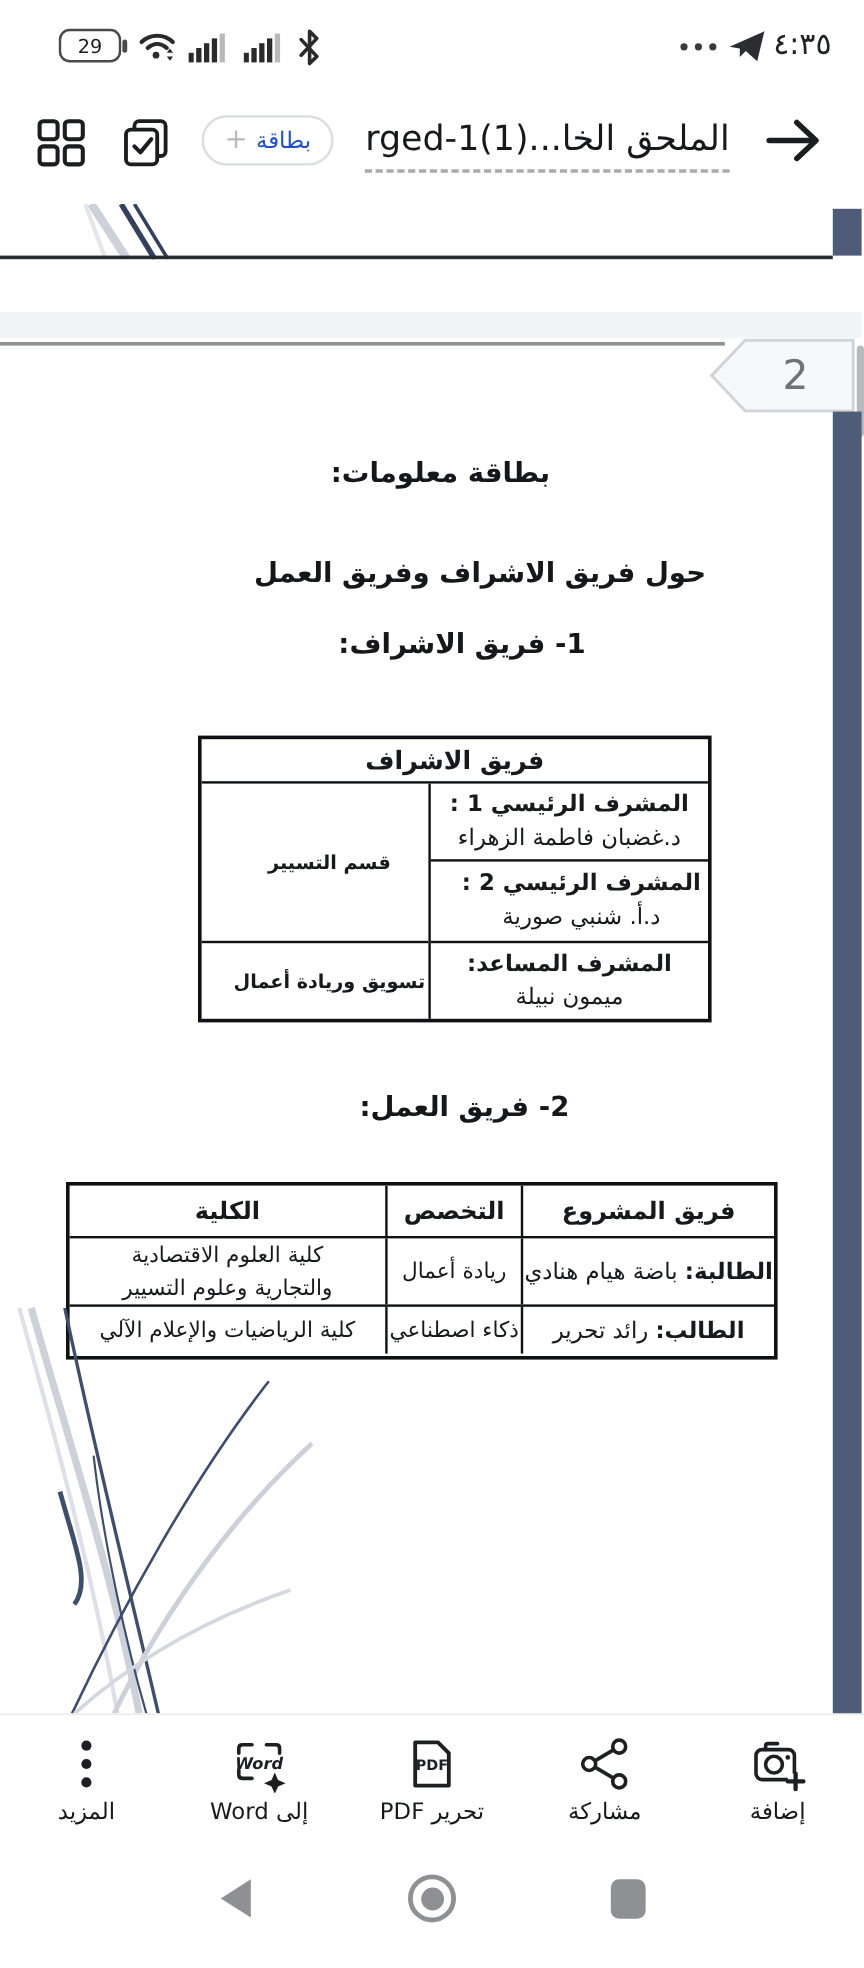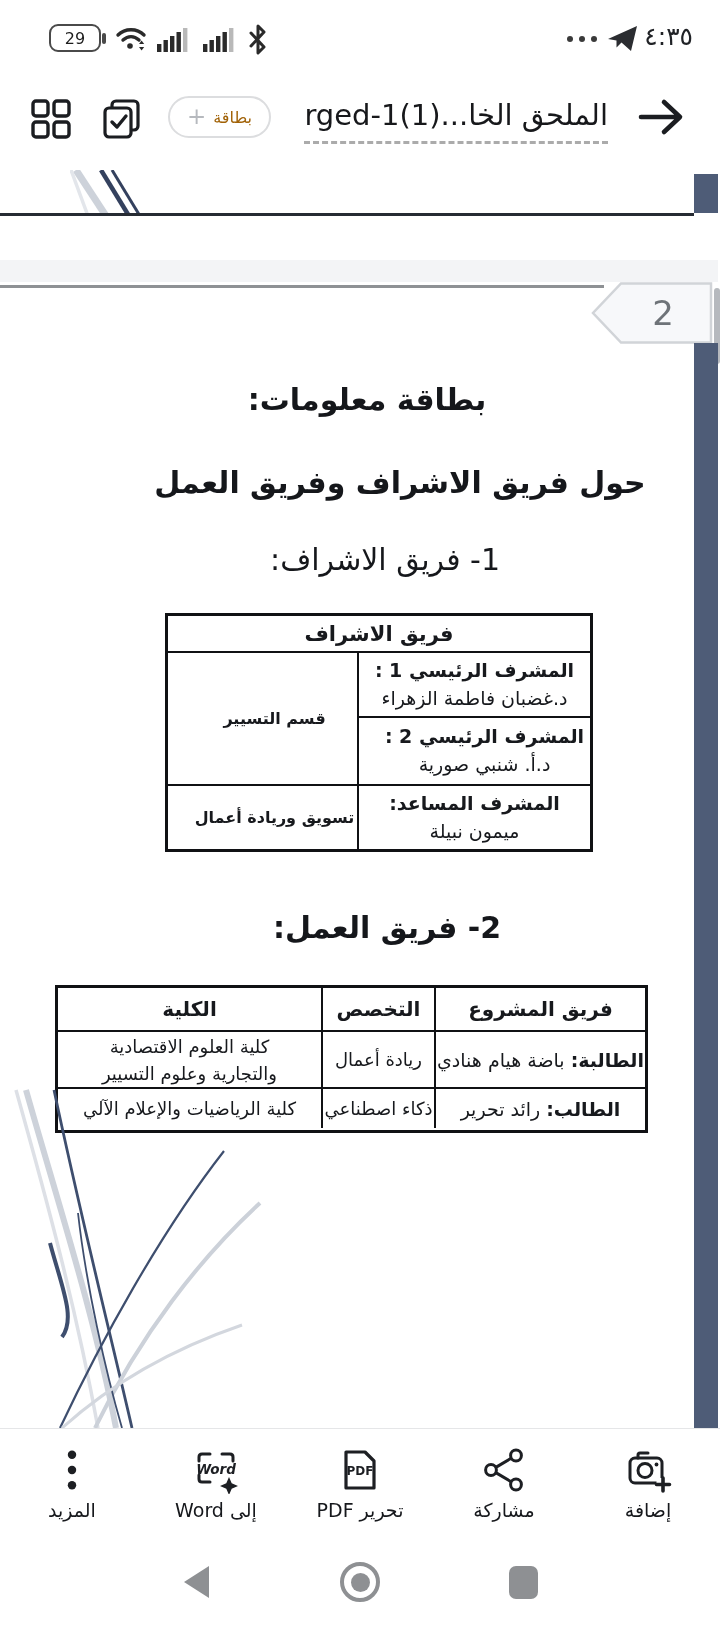--- a/index.html
+++ b/index.html
@@ -22,37 +22,37 @@
   .dots3 span { width:6px; height:6px; border-radius:50%; background:#3a3a3a; display:block; }
   
   .app-bar { position:absolute; left:0; top:64px; width:720px; height:106px; background:#fff; }
   .back-btn { position:absolute; right:34px; top:28px; width:50px; height:50px; }
   .doc-title { position:absolute; right:112px; top:34px; max-width:330px;
     direction:rtl; white-space:nowrap; font-size:29px; color:#17181b;
     padding-bottom:9px; border-bottom:3.5px dashed #ababab;margin-left:33px; }
   .card-pill { position:absolute; left:168px; top:32px; height:42px; padding:0 17px;
     border:2px solid #dcdddf; border-radius:21px; background:#fff;
     display:flex; direction:rtl; align-items:center; gap:7px; }
-  .card-pill .lbl { font-size:16px; color:#a16207; }
+  .card-pill .lbl { font-size:19px; color:#1d4ed8; }
   .card-pill .plus { font-size:23px; color:#b6b9be; line-height:1; margin-top:-2px; }
   .appbar-icon { position:absolute; top:34px; width:42px; height:42px; }
   
   .doc-area { position:absolute; left:0; top:170px; width:720px; height:1258px; background:#fff; }
   .navy-strip { position:absolute; left:694px; width:24px; background:#4e5c77; }
   .page1-rule { position:absolute; left:0; top:43px; width:694px; height:3px; background:#262b33; }
   .gap-band { position:absolute; left:0; top:90px; width:718px; height:22px; background:#f3f4f6; }
   .gap-rule { position:absolute; left:0; top:115px; width:604px; height:3px; background:#8e9194; }
   .scroll-thumb { position:absolute; left:714px; top:118px; width:6px; height:76px; background:#b6b9be; border-radius:3px; }
   .page-badge { position:absolute; left:591px; top:112px; width:122px; height:62px; }
   .page-badge .num { position:absolute; left:48px; top:11px; width:48px; text-align:center;
     font-size:34px; color:#6e7378; }
-  .doc-h { position:absolute; direction:rtl; text-align:center; font-size:30px; color:#15171b; }
+  .doc-h { position:absolute; direction:rtl; text-align:center; font-size:23px; color:#15171b; }
   .h-info    { left:40px;  top:212px; width:654px; font-weight:600; }
   .h-about   { left:106px; top:295px; width:588px; font-weight:600; }
-  .h-sec1    { left:76px;  top:372px; width:618px; font-weight:400; }
+  .h-sec1    { left:76px;  top:354px; width:618px; font-weight:700; }
   .h-sec2    { left:80px;  top:740px; width:614px; font-weight:700; }
   
   .tbl { position:absolute; direction:rtl; border:3px solid #101114; background:#fff; }
   .t1 { left:165px; top:443px; width:428px; height:239px; }
   .t1-header { height:37px; border-bottom:2.5px solid #101114; display:flex; align-items:center; justify-content:center;
     font-size:21px; font-weight:700; }
   .t1-body { display:flex; height:calc(100% - 37px); }
   .t1-col-sup { width:233px; border-left:2.5px solid #101114; display:flex; flex-direction:column; }
   .t1-col-dept { flex:1; display:flex; flex-direction:column; }
   .sup-cell { display:flex; flex-direction:column; align-items:center; justify-content:center; line-height:1.45; font-size:19px; }

